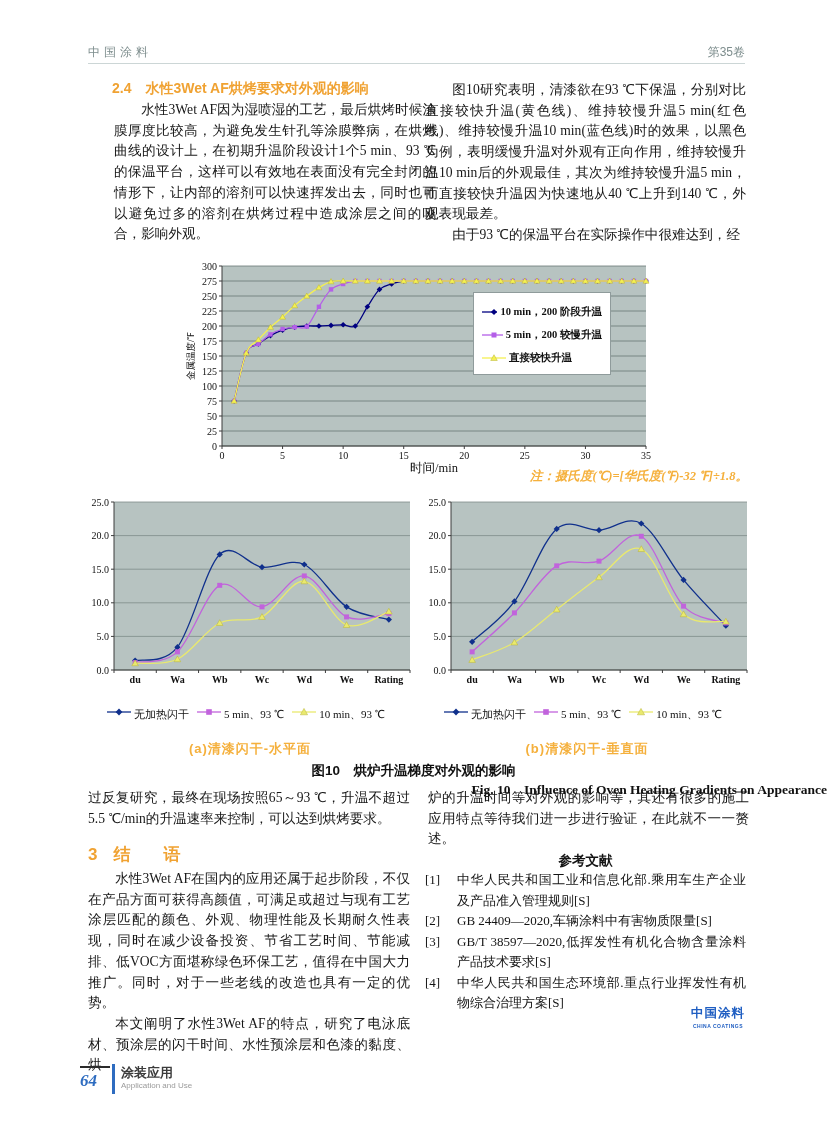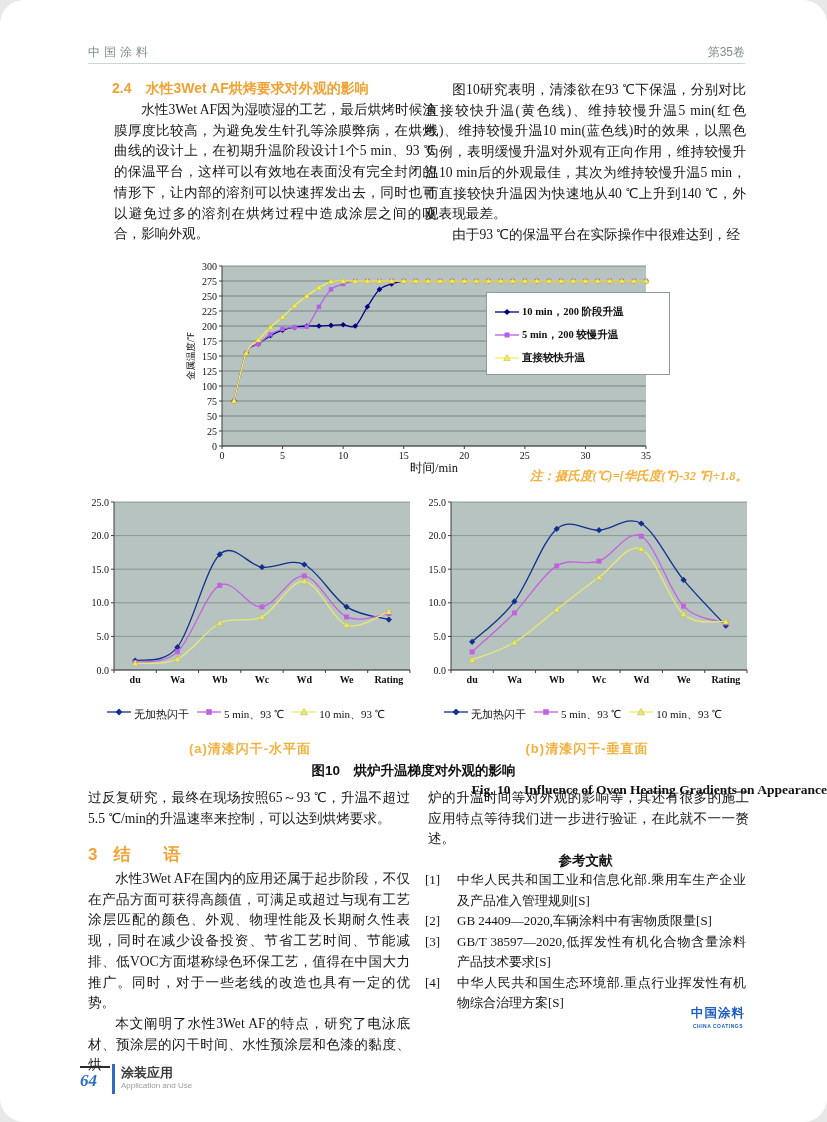--- a/index.html
+++ b/index.html
@@ -1,17 +1,17 @@
 <!DOCTYPE html>
 <html style="--orange: #f0a232; --note-orange: #f5b03c; --blue: #2e6cc0; --logo-blue: #1f5ec2;"><head>
 <meta charset="utf-8">
 <style>
   html,body{margin:0;padding:0;background:#e8e8e8;}
   .page{position:relative;width:827px;height:1122px;background:#ffffff;margin:0 auto;overflow:hidden;
-        font-family:"Liberation Serif",serif;color:#141414;border-radius:24px;}
+        font-family:"Liberation Serif",serif;color:#141414;}
   [data-name]{box-sizing:border-box;}
 
   
   .hdr-left{position:absolute;left:88px;top:44px;font:12px "Liberation Sans",sans-serif;
             letter-spacing:4px;color:#7d8d8d;}
   .hdr-right{position:absolute;right:82px;top:44px;font:12px "Liberation Sans",sans-serif;color:#7d8d8d;}
   .hdr-rule{position:absolute;left:88px;top:63px;width:657px;height:1px;background:#ccd6d6;}
 
   
   .h24{position:absolute;left:104px;top:80px;font:bold 14px "Liberation Sans",sans-serif;color:var(--orange,#f0a232);margin-left:8px;}
@@ -257,21 +257,21 @@
         <path d="M363.0857142857143,20.000000000000007 L366.0857142857143,25.200000000000006 L360.0857142857143,25.200000000000006 Z" fill="#f4f052" stroke="#b9b435" stroke-width="0.5"></path>
         <path d="M375.20000000000005,20.000000000000007 L378.20000000000005,25.200000000000006 L372.20000000000005,25.200000000000006 Z" fill="#f4f052" stroke="#b9b435" stroke-width="0.5"></path>
         <path d="M387.31428571428575,20.000000000000007 L390.31428571428575,25.200000000000006 L384.31428571428575,25.200000000000006 Z" fill="#f4f052" stroke="#b9b435" stroke-width="0.5"></path>
         <path d="M399.4285714285714,20.000000000000007 L402.4285714285714,25.200000000000006 L396.4285714285714,25.200000000000006 Z" fill="#f4f052" stroke="#b9b435" stroke-width="0.5"></path>
         <path d="M411.54285714285714,20.000000000000007 L414.54285714285714,25.200000000000006 L408.54285714285714,25.200000000000006 Z" fill="#f4f052" stroke="#b9b435" stroke-width="0.5"></path>
         <path d="M423.65714285714284,20.000000000000007 L426.65714285714284,25.200000000000006 L420.65714285714284,25.200000000000006 Z" fill="#f4f052" stroke="#b9b435" stroke-width="0.5"></path>
         <path d="M435.77142857142854,20.000000000000007 L438.77142857142854,25.200000000000006 L432.77142857142854,25.200000000000006 Z" fill="#f4f052" stroke="#b9b435" stroke-width="0.5"></path>
         <path d="M447.8857142857143,20.000000000000007 L450.8857142857143,25.200000000000006 L444.8857142857143,25.200000000000006 Z" fill="#f4f052" stroke="#b9b435" stroke-width="0.5"></path>
         <path d="M460,20.000000000000007 L463,25.200000000000006 L457,25.200000000000006 Z" fill="#f4f052" stroke="#b9b435" stroke-width="0.5"></path>
       </svg>
-      <div class="legend-box" data-name="chart-legend" style="left: 300px; top: 34px; width: 184px;">
+      <div class="legend-box" data-name="chart-legend" style="left: 287px; top: 34px; width: 138px;">
         <div class="lg-row" data-name="legend-item">
           <svg width="24" height="10" data-name="legend-marker-diamond">
             <line x1="0" y1="5" x2="24" y2="5" stroke="#000080" stroke-width="1.3"></line>
             <path d="M12,1.9 L15.1,5 L12,8.1 L8.9,5 Z" fill="#000080"></path>
           </svg>
           <span data-name="legend-label">10 min，200 阶段升温</span>
         </div>
         <div class="lg-row" data-name="legend-item">
           <svg width="24" height="10" data-name="legend-marker-square">
             <line x1="0" y1="5" x2="24" y2="5" stroke="#b45fe8" stroke-width="1.3"></line>

